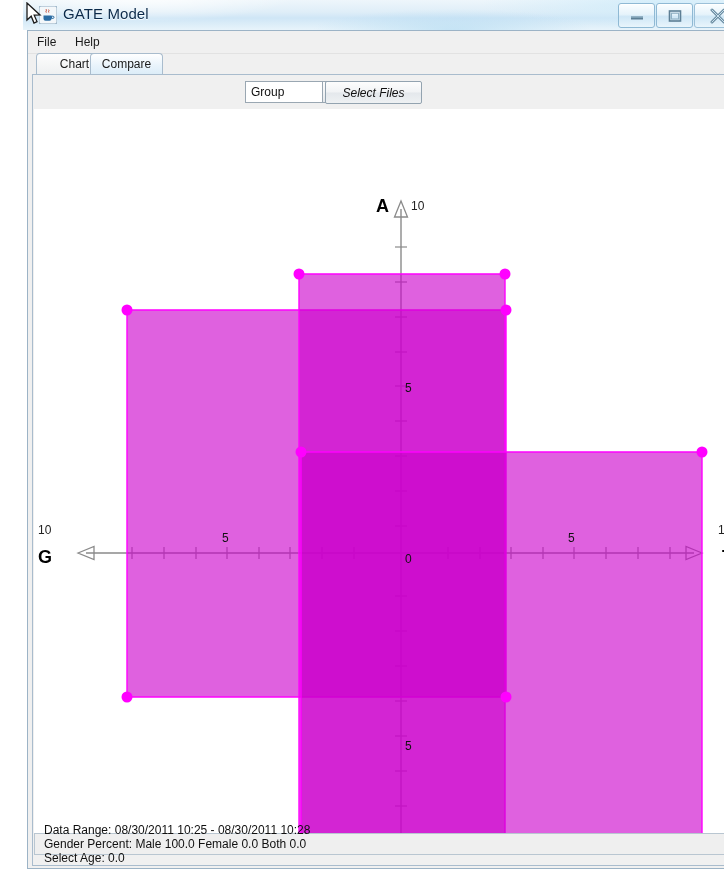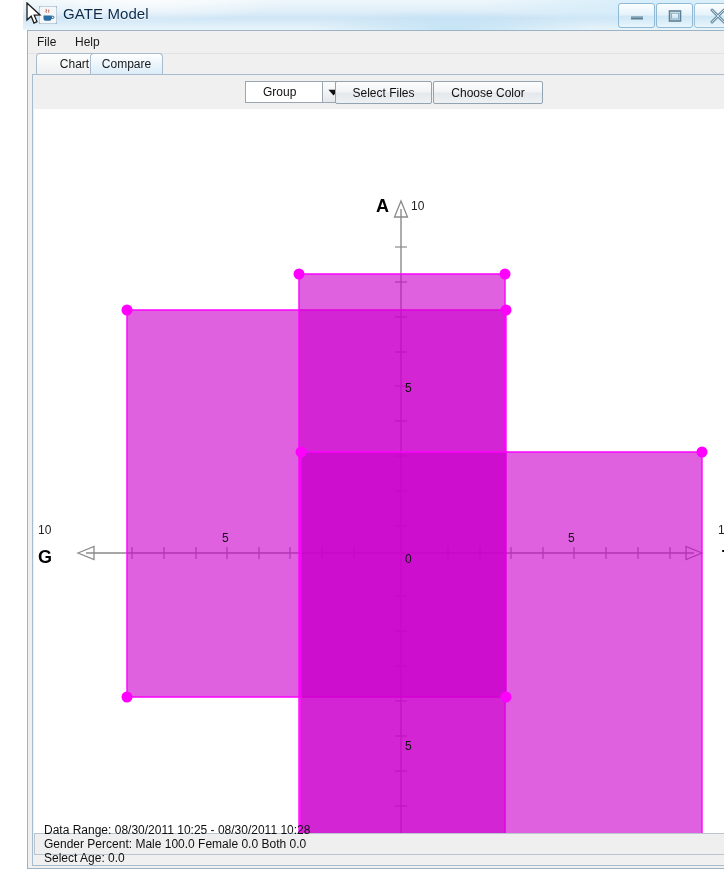--- a/index.html
+++ b/index.html
@@ -84,36 +84,36 @@
     position:absolute;left:4px;top:43px;width:706px;height:792px;
     border:1px solid #a9bccd;box-sizing:border-box;background:#f0f0f0;
   }
   .toolbar{
     position:absolute;left:0;top:0;width:704px;height:33px;
     background:#f0f0f0;
   }
   .combo{
     position:absolute;left:212px;top:6px;width:78px;height:22px;
     border:1px solid #9aa7b2;background:#ffffff;box-sizing:border-box;
-    font-size:12px;color:#101010;display:flex;align-items:center;padding-left:17px;
+    font-size:12px;color:#101010;display:flex;align-items:center;padding-left:5px;
   }
   .combo-arrow{
     position:absolute;left:290px;top:6px;width:22px;height:22px;
     border:1px solid #9aa7b2;border-left:none;box-sizing:border-box;
     background:linear-gradient(to bottom,#fdfdfd,#e6e9ec);
     display:flex;align-items:center;justify-content:center;
   }
   .btn{
     position:absolute;top:6px;height:23px;box-sizing:border-box;
     border:1px solid #93a3b0;border-radius:2px;
     background:linear-gradient(to bottom,#fdfdfd 0%,#f1f3f5 48%,#e4e8ec 52%,#eef1f3 100%);
     font-size:12px;color:#101010;
     display:flex;align-items:center;justify-content:center;
   }
-  #btn-select-files{left:302px;width:97px;}
+  #btn-select-files{left:292px;width:97px;font-style:italic;}
   #btn-choose-color{left:400px;width:110px;}
 
   
   .chart{
     position:absolute;left:1px;top:34px;width:704px;height:724px;
     background:#ffffff;overflow:hidden;
   }
   .chart svg{display:block;}
 
   
@@ -185,21 +185,20 @@
     <div class="tabpanel">
 
       <div class="toolbar">
         <div class="combo">Group</div>
         <div class="combo-arrow">
           <svg width="11" height="7" viewBox="0 0 11 7">
               <path d="M0.5 0.8 L10.5 0.8 L5.5 6.4 Z" fill="#111111"></path>
             </svg>
         </div>
         <div class="btn" id="btn-select-files">Select Files</div>
-        <div class="btn" id="btn-choose-color">Choose Color</div>
       </div>
 
       <div class="chart">
         <svg width="704" height="724" viewBox="0 0 704 724">
 
           <g>
             <line x1="52" y1="444" x2="660" y2="444" stroke="#8a8a8a" stroke-width="1.4"></line>
             <line x1="367" y1="100" x2="367" y2="800" stroke="#8a8a8a" stroke-width="1.4"></line>
 
             <path d="M367 92 L360.5 108 L373.5 108 Z" fill="none" stroke="#8a8a8a" stroke-width="1.3"></path>

